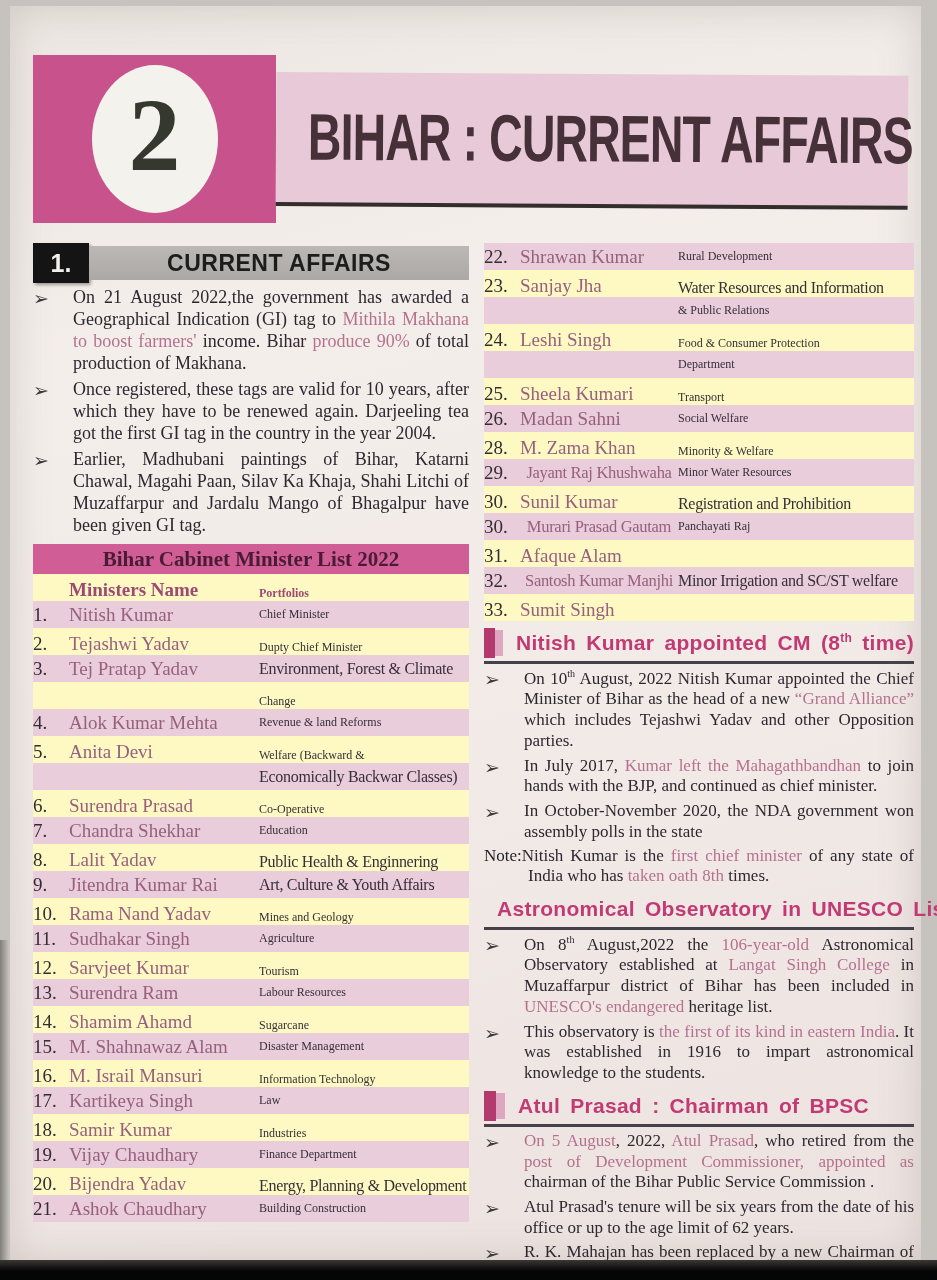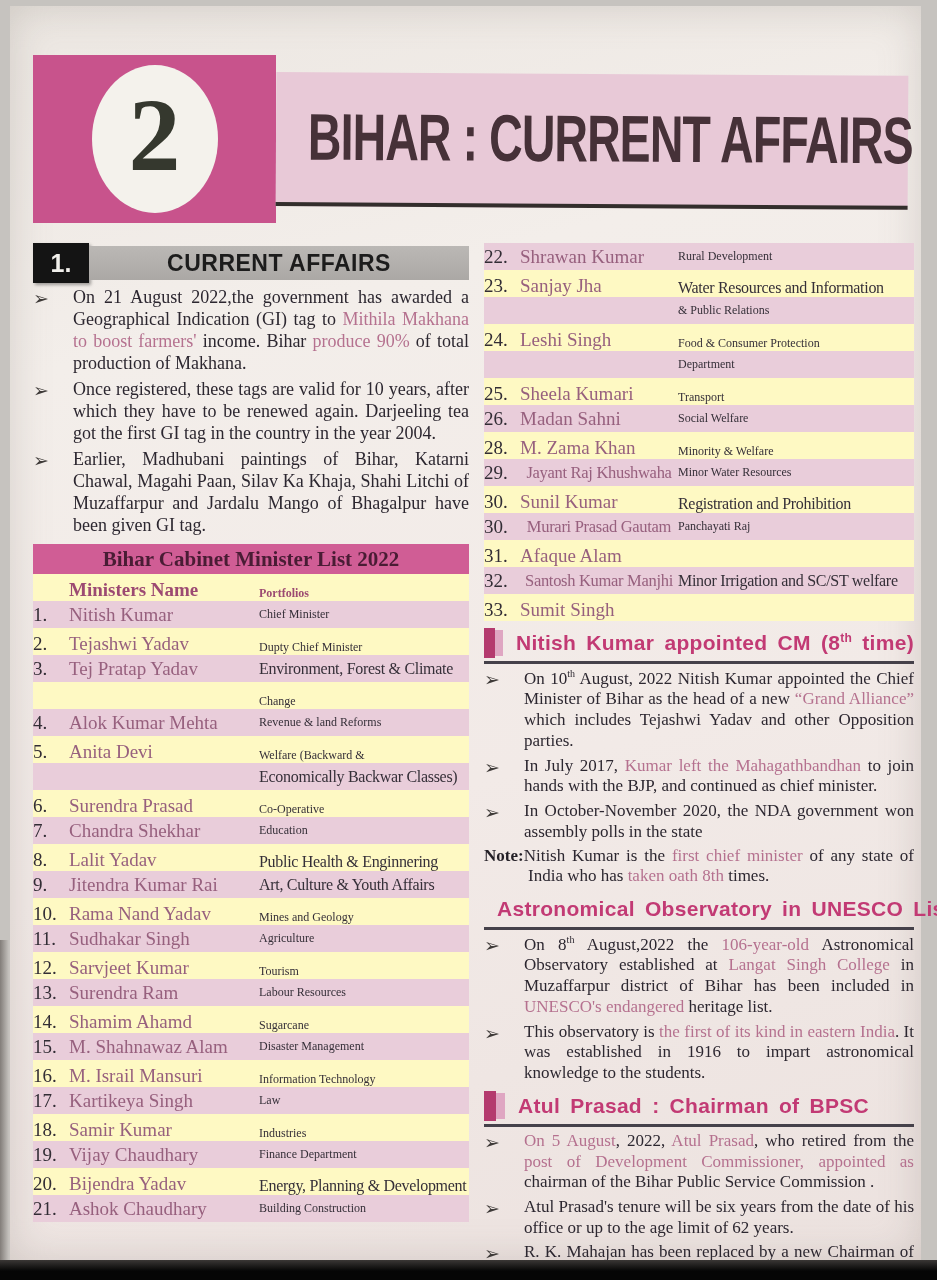--- a/index.html
+++ b/index.html
@@ -44,21 +44,21 @@
   .sec-title sup{font-size:12px;}
 
   
   .bullets{margin-top:2px;}
   .bullet{display:flex;margin-top:4px;}
   .arrow{flex:none;width:40px;color:#3e3a38;font-size:19px;line-height:1.2;padding-top:1px;}
   .btext{flex:1;color:#2c2730;text-align:justify;}
   .col-left .btext{font-size:18px;line-height:1.22;}
   .col-right .btext{font-size:17px;line-height:1.22;}
   .hl{color:#b5718f;}
-  .b{font-weight:bold;color:#231f26;}
+  .b{font-weight:normal;color:#231f26;}
   .btext sup,.note sup{font-size:10px;}
   .note{margin-top:3px;font-size:17px;line-height:1.22;color:#2c2730;text-align:justify;padding-left:44px;text-indent:-44px;}
 
   
   .tbl-banner{margin-top:8px;height:30px;background:#d05d95;display:flex;align-items:center;justify-content:center;
               font-weight:bold;font-size:21px;color:#491c34;}
   .tbl{margin-top:0;}
   .t-line{display:flex;align-items:center;height:27px;}
   .t-line.striped{background:#e9cdda;}
   .t-line.plain{background:#fef9c3;align-items:flex-end;}

